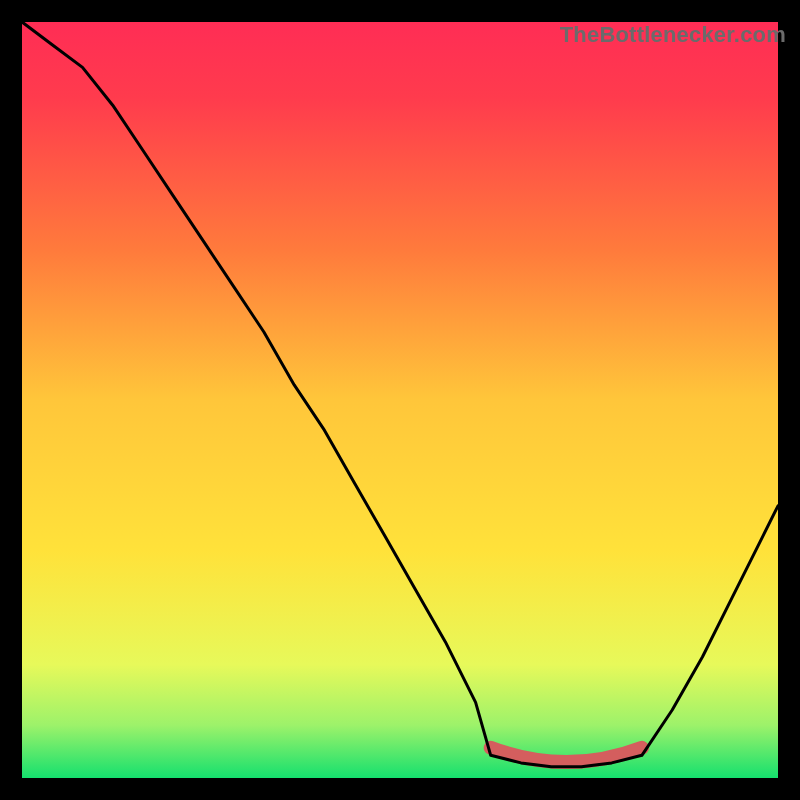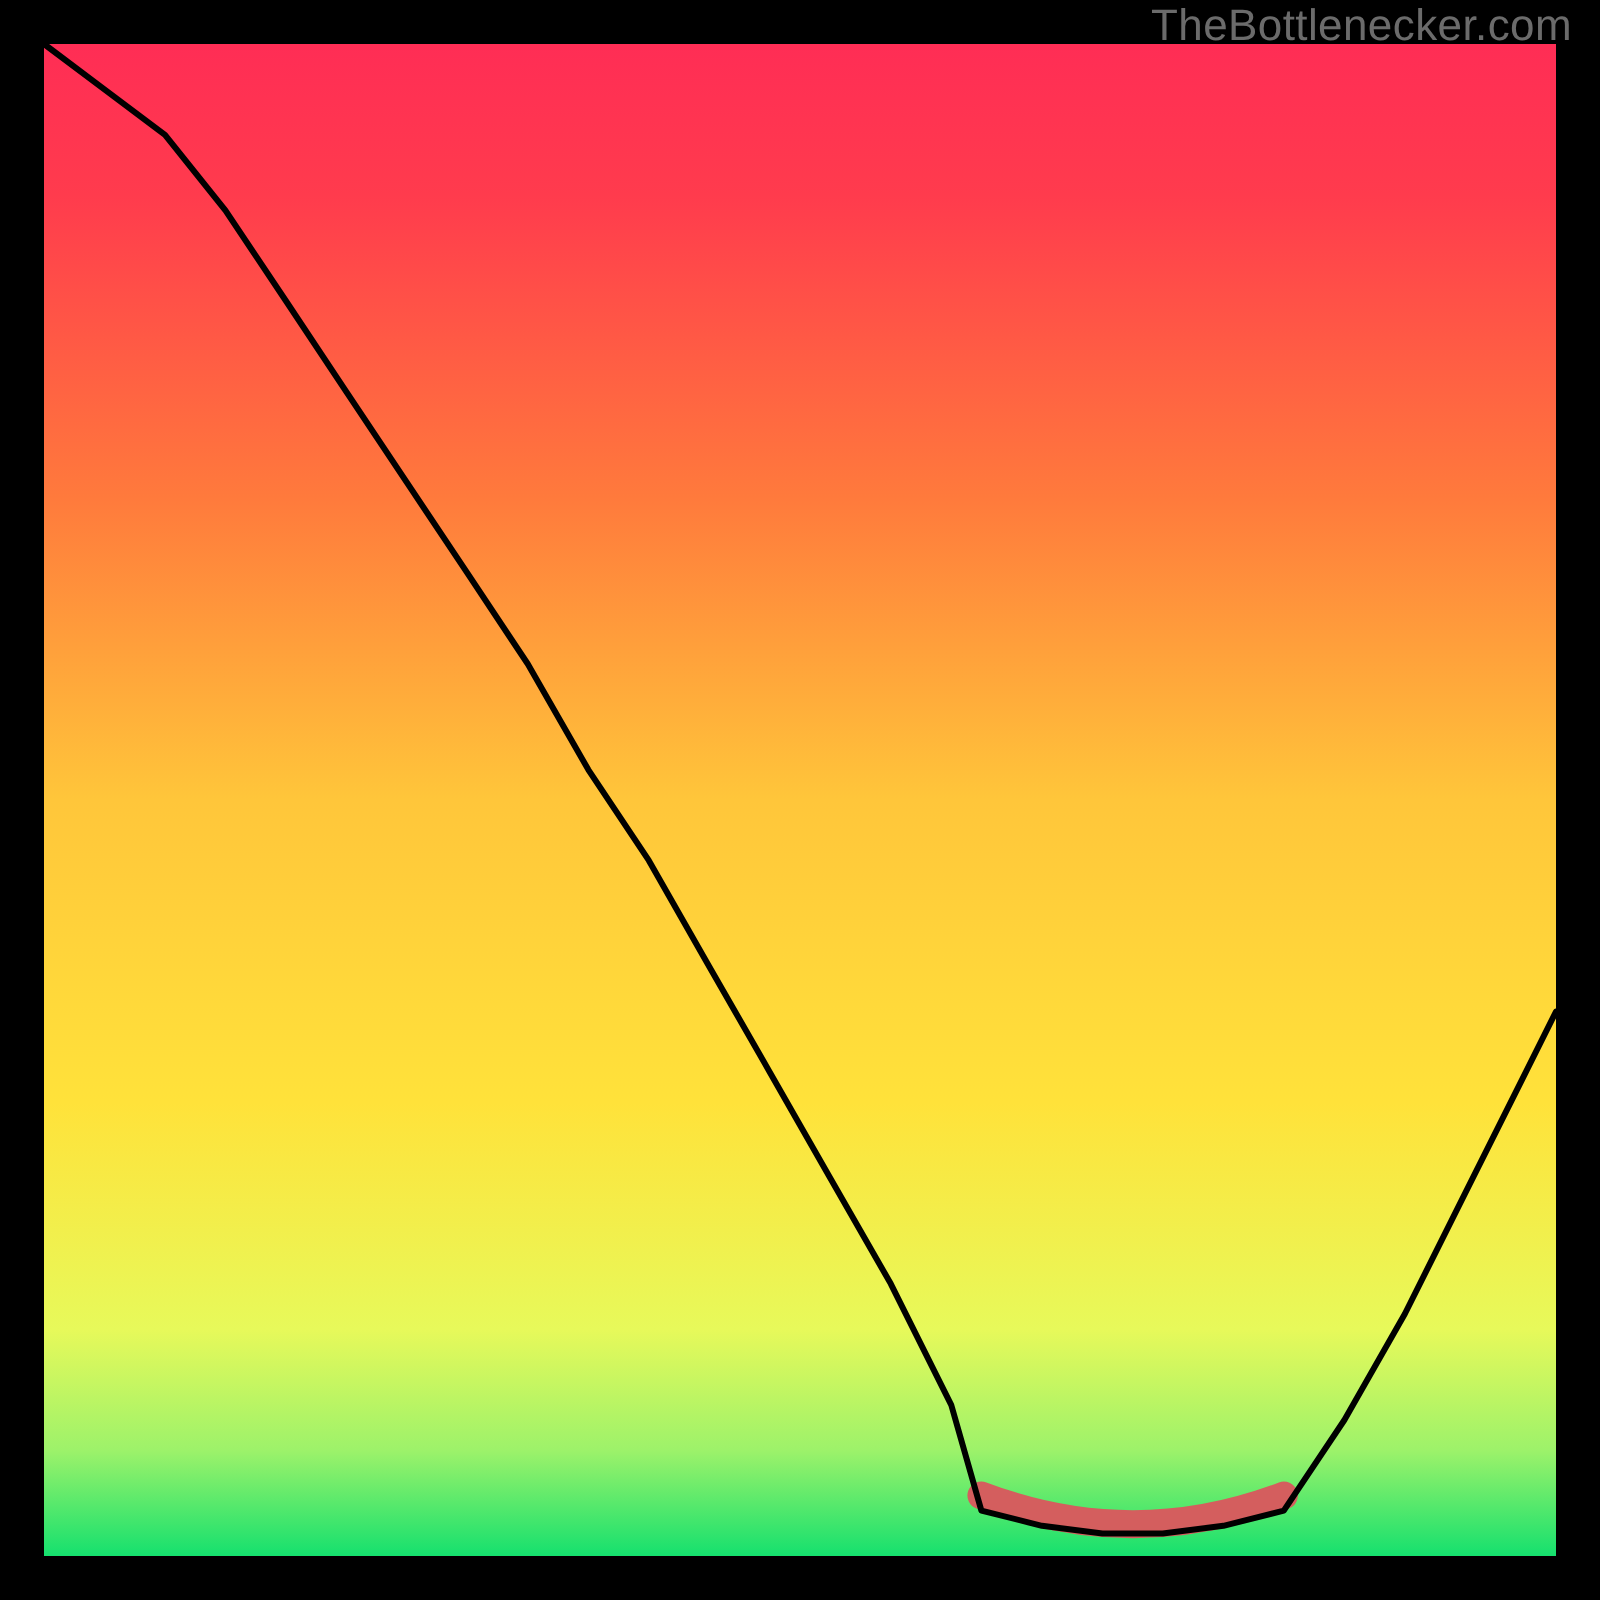--- a/index.html
+++ b/index.html
@@ -13,25 +13,25 @@
   }
   .canvas-wrap {
     position: absolute;
     top: 0;
     left: 0;
     width: 800px;
     height: 800px;
   }
   .watermark {
     position: absolute;
-    top: 0;
+    top: 22px;
     right: 14px;
     color: #6b6b6b;
     font-size: 22px;
-    font-weight: 400;
+    font-weight: 700;
     letter-spacing: 0.2px;
   }
   svg { display: block; }
 </style>
 </head>
 <body>
 
 <div class="canvas-wrap">
   <svg id="chart-svg" width="800" height="800" viewBox="0 0 800 800">
       <defs>

